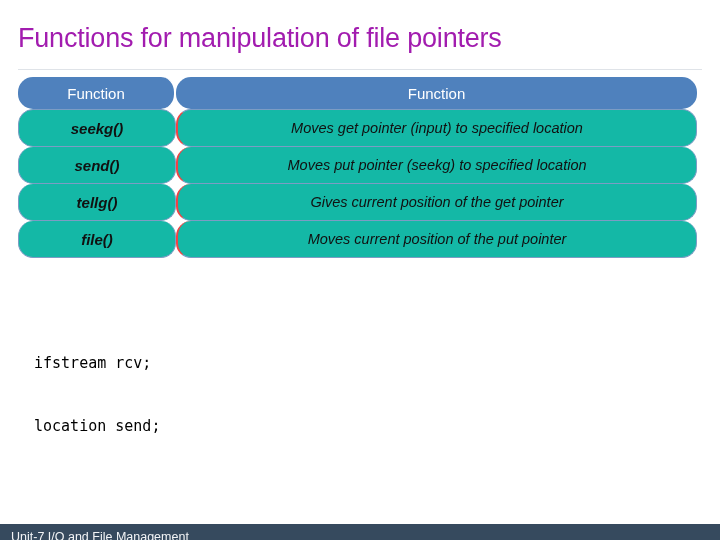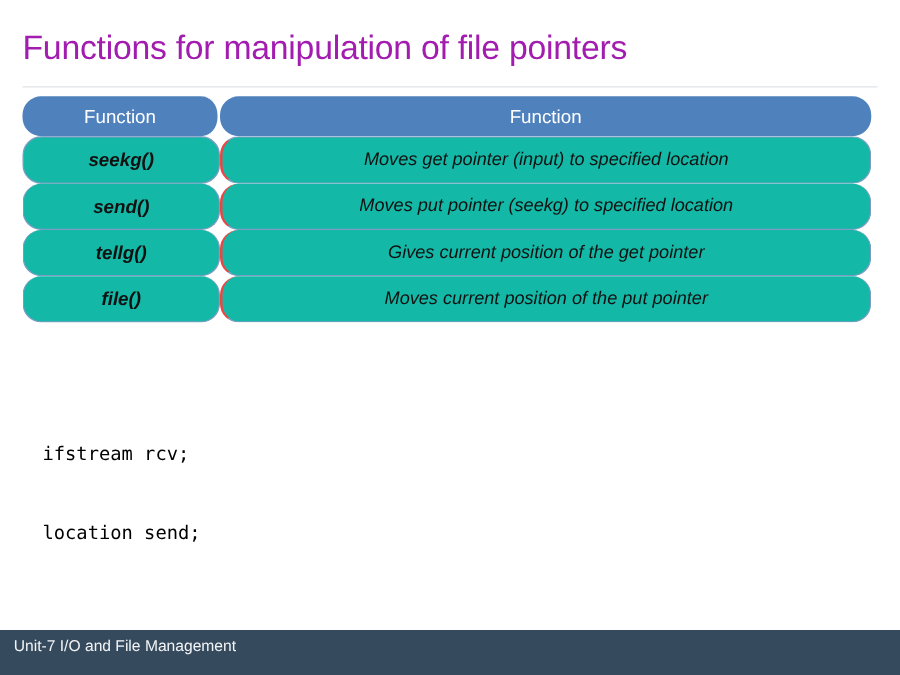--- a/index.html
+++ b/index.html
@@ -115,21 +115,21 @@
     white-space: pre;
     margin-left: 25px;
   }
 
   
   .footer {
     position: absolute;
     left: 0;
     bottom: 0;
     width: 720px;
-    height: 36px;
+    height: 16px;
     background: #364A5E;
     color: #ffffff;
   }
   .footer-left {
     position: absolute;
     left: 11px;
     top: 6px;
     font-size: 12.5px;
     color: #f2f4f6;
     white-space: nowrap;

